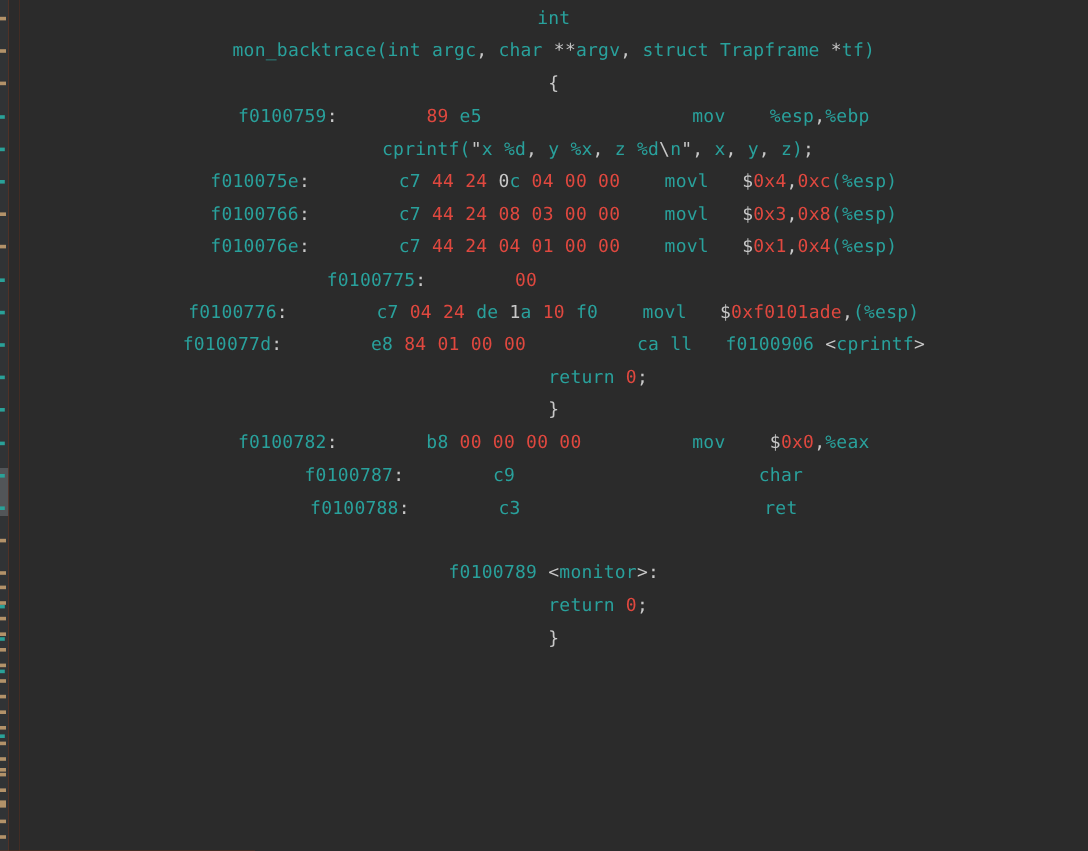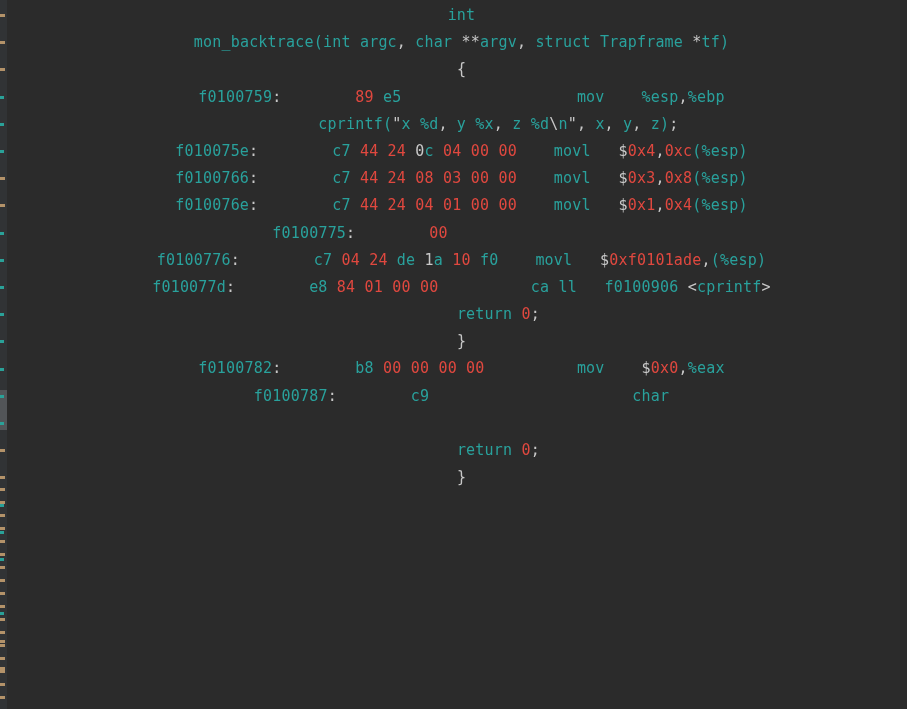--- a/index.html
+++ b/index.html
@@ -147,18 +147,20 @@
       <div class="line"><span class="t">f010075e</span><span class="g">:</span>        <span><span class="t">c7</span> <span class="r">44</span> <span class="r">24</span> <span class="g">0</span><span class="t">c</span> <span class="r">04</span> <span class="r">00</span> <span class="r">00</span></span>    <span class="t">movl</span>   <span><span class="g">$</span><span class="r">0x4</span><span class="g">,</span><span class="r">0xc</span><span class="t">(</span><span class="t">%</span><span class="t">esp</span><span class="t">)</span></span></div>
       <div class="line"><span class="t">f0100766</span><span class="g">:</span>        <span><span class="t">c7</span> <span class="r">44</span> <span class="r">24</span> <span class="r">08</span> <span class="r">03</span> <span class="r">00</span> <span class="r">00</span></span>    <span class="t">movl</span>   <span><span class="g">$</span><span class="r">0x3</span><span class="g">,</span><span class="r">0x8</span><span class="t">(</span><span class="t">%</span><span class="t">esp</span><span class="t">)</span></span></div>
       <div class="line"><span class="t">f010076e</span><span class="g">:</span>        <span><span class="t">c7</span> <span class="r">44</span> <span class="r">24</span> <span class="r">04</span> <span class="r">01</span> <span class="r">00</span> <span class="r">00</span></span>    <span class="t">movl</span>   <span><span class="g">$</span><span class="r">0x1</span><span class="g">,</span><span class="r">0x4</span><span class="t">(</span><span class="t">%</span><span class="t">esp</span><span class="t">)</span></span></div>
       <div class="line"><span class="t">f0100775</span><span class="g">:</span>        <span><span class="r">00</span></span>                      </div>
       <div class="line"><span class="t">f0100776</span><span class="g">:</span>        <span><span class="t">c7</span> <span class="r">04</span> <span class="r">24</span> <span class="t">de</span> <span class="g">1</span><span class="t">a</span> <span class="r">10</span> <span class="t">f0</span></span>    <span class="t">movl</span>   <span><span class="g">$</span><span class="r">0xf0101ade</span><span class="g">,</span><span class="t">(</span><span class="t">%</span><span class="t">esp</span><span class="t">)</span></span></div>
       <div class="line"><span class="t">f010077d</span><span class="g">:</span>        <span><span class="t">e8</span> <span class="r">84</span> <span class="r">01</span> <span class="r">00</span> <span class="r">00</span>          <span class="t">ca</span></span> <span class="t">ll</span>   <span><span class="t">f0100906</span> <span class="g">&lt;</span><span class="t">cprintf</span><span class="g">&gt;</span></span></div>
       <div class="line"><span>        <span class="t">return</span> <span class="r">0</span><span class="g">;</span></span></div>
       <div class="line"><span><span class="g">}</span></span></div>
       <div class="line"><span class="t">f0100782</span><span class="g">:</span>        <span><span class="t">b8</span> <span class="r">00</span> <span class="r">00</span> <span class="r">00</span> <span class="r">00</span></span>          <span class="t">mov</span>    <span><span class="g">$</span><span class="r">0x0</span><span class="g">,</span><span class="t">%</span><span class="t">eax</span></span></div>
       <div class="line"><span class="t">f0100787</span><span class="g">:</span>        <span><span class="t">c9</span></span>                      <span class="t">char</span></div>
+      <div class="line"><span class="t">f0100788</span><span class="g">:</span>        <span><span class="t">c3</span></span>                      <span class="t">ret</span></div>
       <div class="line">&nbsp;</div>
+      <div class="line"><span class="t">f0100789</span> <span class="g">&lt;</span><span class="t">monitor</span><span class="g">&gt;</span><span class="g">:</span></div>
       <div class="line"><span>        <span class="t">return</span> <span class="r">0</span><span class="g">;</span></span></div>
       <div class="line"><span><span class="g">}</span></span></div>
     </div>
 
 </div>
 
 </body></html>

